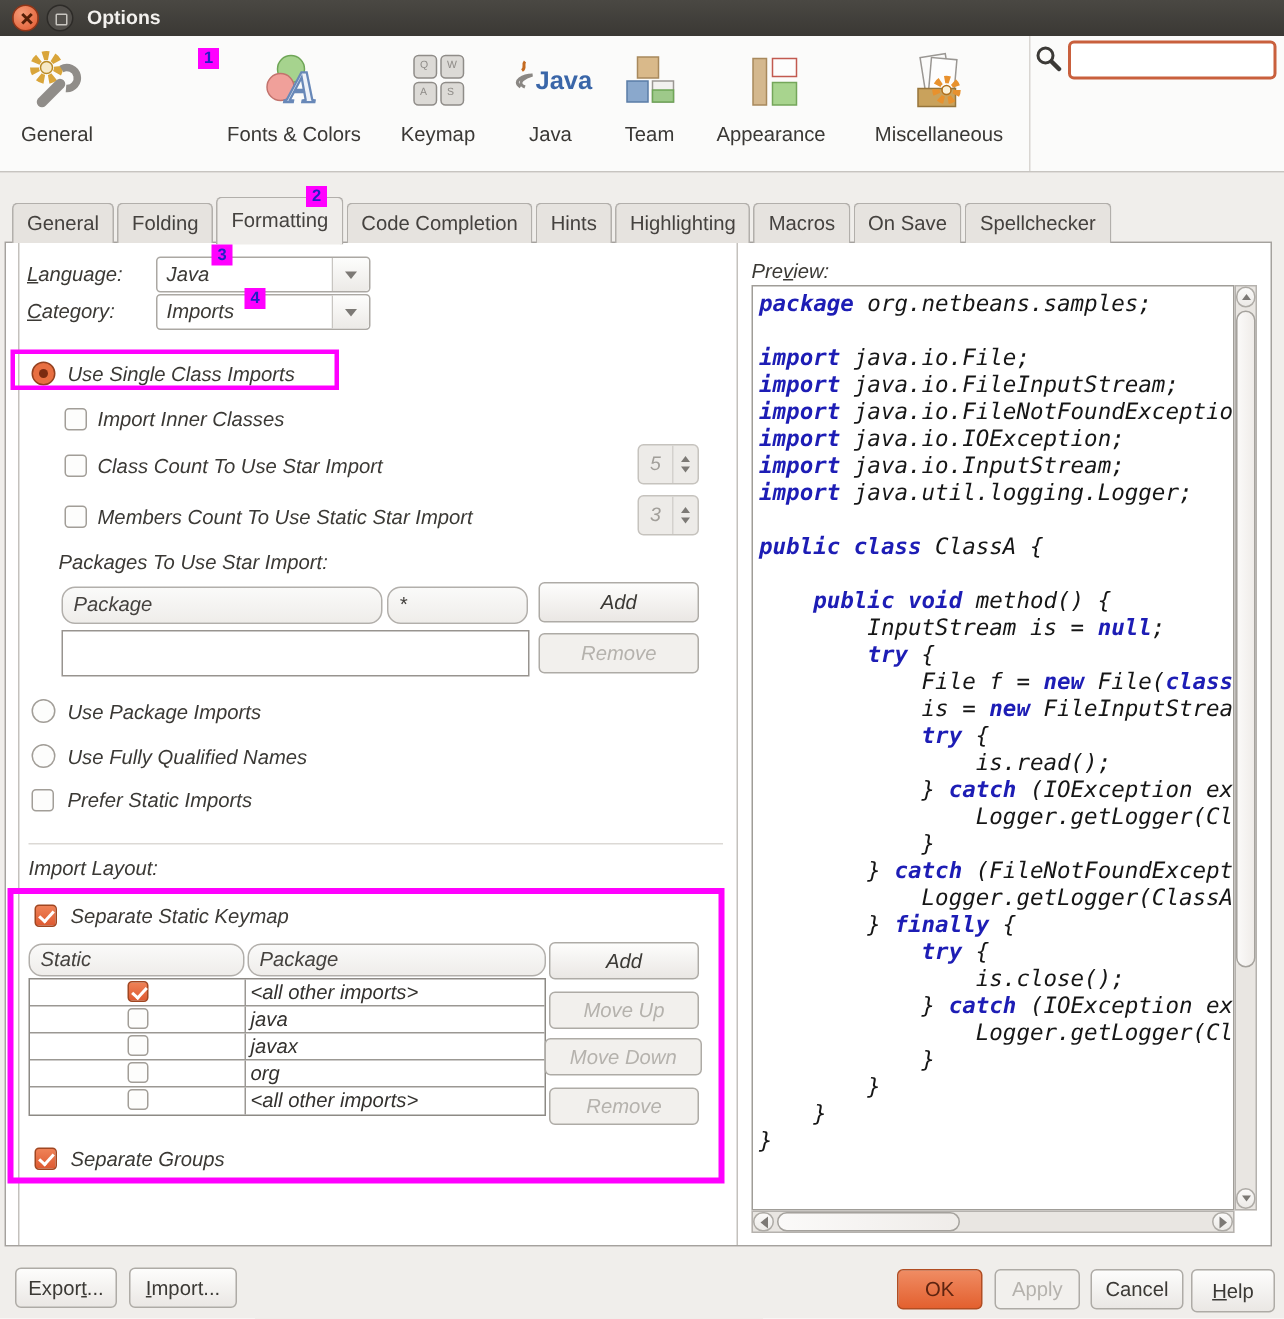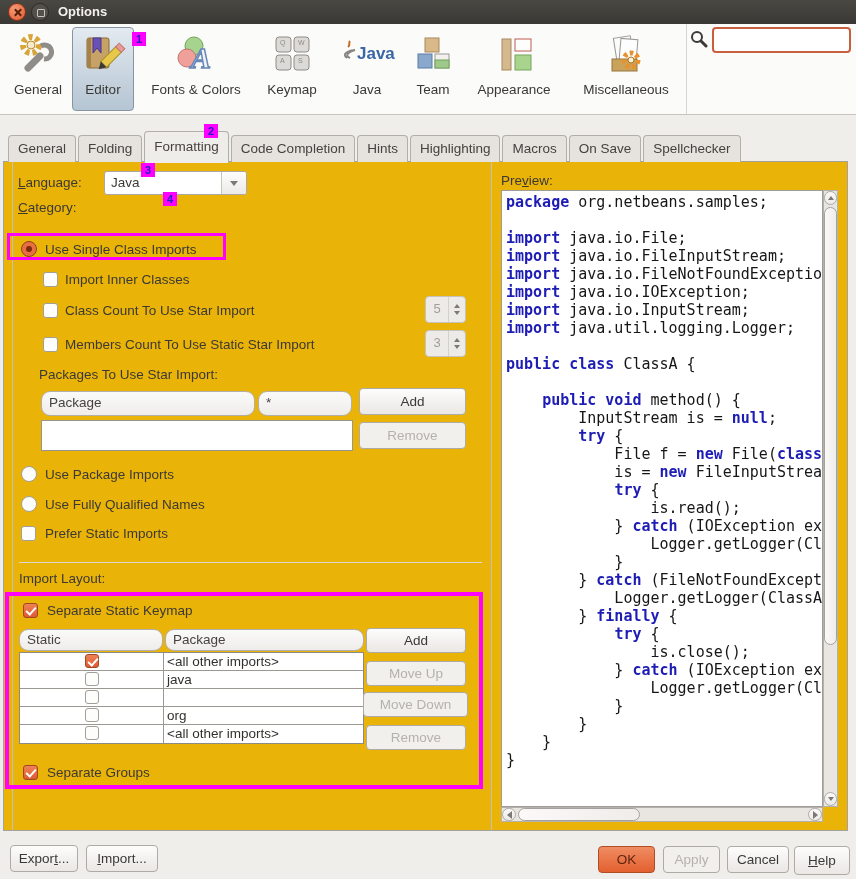--- a/index.html
+++ b/index.html
@@ -27,21 +27,21 @@
   .search-wrap { position:absolute; left:690px; top:30px; }
   .search-input { position:absolute; left:712px; top:27px; width:139px; height:26px; border:2px solid #c9603d; border-radius:4px; background:#fff; font-size:13px; padding:0 5px; outline:none; }
 
   
   .tabbar { position:absolute; left:8px; top:130px; height:32px; display:flex; z-index:3; }
   .tab { font-size:13.5px; color:#45423f; background:#e6e3df; border:1px solid #b2afab; border-bottom:none;
     border-radius:4px 4px 0 0; padding:0 9px; margin-top:5px; height:27px; line-height:26px; margin-right:2px; white-space:nowrap; }
   .tab.active { background:#efedea; margin-top:1px; height:32px; line-height:30px; font-size:13.5px; }
 
   
-  .content { position:absolute; left:3px; top:161px; width:845px; height:670px; border:1px solid #a5a29e; background:#eab308; z-index:1; }
+  .content { position:absolute; left:3px; top:161px; width:845px; height:670px; border:1px solid #a5a29e; background:#ffffff; z-index:1;font-style:italic; }
   .vline { position:absolute; top:0; width:1px; height:668px; background:#c4c1bd; }
   .lbl { position:absolute; font-size:13.5px; color:#3b3935; white-space:nowrap; }
 
   
   .combo { position:absolute; height:24px; background:#fff; border:1px solid #aba8a3; border-radius:3px; display:flex; }
   .combo-val { flex:1; font-size:13.5px; padding:3px 0 0 6px; color:#3b3935; }
   .combo-btn { width:25px; border-left:1px solid #c8c5c1; background:linear-gradient(#fdfdfc,#eceae7); border-radius:0 3px 3px 0; display:flex; align-items:center; justify-content:center; }
   .tri-down { width:0; height:0; border-left:4px solid transparent; border-right:4px solid transparent; border-top:5px solid #7c7975; display:block; }
   .tri-up { width:0; height:0; border-left:4px solid transparent; border-right:4px solid transparent; border-bottom:5px solid #7c7975; display:block; }
 
@@ -115,35 +115,20 @@
       <svg width="46" height="46" viewBox="0 0 46 46">
         <circle cx="16" cy="13" r="8" fill="none" stroke="#d9a53a" stroke-width="6" stroke-dasharray="4 3"></circle>
         <circle cx="16" cy="13" r="4" fill="#f6e9c8" stroke="#b98a26"></circle>
         <path d="M13 36 L25 24" stroke="#908d89" stroke-width="7" stroke-linecap="round"></path>
         <path d="M26 14 a7 7 0 1 1 3 13" fill="none" stroke="#908d89" stroke-width="5"></path>
       </svg>
       </span>
     <span class="tlabel">General</span>
   </div>
 
-  <div class="tb-item selected" style="left:72px;width:62px">
-    <span class="ticon">
-      <svg width="46" height="46" viewBox="0 0 46 46">
-        <rect x="7" y="6" width="22" height="30" rx="2" fill="#c7a266" stroke="#8a6b35"></rect>
-        <rect x="7" y="6" width="4" height="30" fill="#a5824a"></rect>
-        <polygon points="13,6 21,6 21,21 17,16 13,21" fill="#6a51b8" stroke="#4a3788"></polygon>
-        <g transform="rotate(45 30 26)">
-          <rect x="26" y="14" width="8" height="21" fill="#e8c84a" stroke="#a8902e"></rect>
-          <rect x="26" y="9" width="8" height="5" fill="#e89a9a" stroke="#c2736d"></rect>
-          <polygon points="26,35 34,35 30,42" fill="#3a3a3a"></polygon>
-        </g>
-      </svg>
-      </span>
-    <span class="tlabel">Editor</span>
-  </div>
 
   <div class="tb-item" style="left:140px;width:112px">
     <span class="ticon">
       <svg width="46" height="46" viewBox="0 0 46 46">
         <circle cx="21" cy="14" r="9" fill="#a6d38e" stroke="#6fa657"></circle>
         <circle cx="14" cy="26" r="9" fill="#f0a09a" stroke="#c2736d"></circle>
         <text x="18" y="36" font-size="30" font-family="serif" font-style="italic" font-weight="bold" fill="#eef2f8" stroke="#6888b8" stroke-width="1.5">A</text>
       </svg>
       </span>
     <span class="tlabel">Fonts &amp; Colors</span>
@@ -243,20 +228,26 @@
   <div class="vline" style="left:487px"></div>
 
   <span class="lbl" style="left:14px;top:13px"><u>L</u><span>anguage:</span></span>
   <div class="combo" style="left:100px;top:9px;width:143px">
     <span class="combo-val">Java</span>
     <span class="combo-btn">
         <i class="tri-down"></i>
       </span>
   </div>
   <span class="lbl" style="left:14px;top:38px"><u>C</u><span>ategory:</span></span>
+  <div class="combo" style="left:100px;top:34px;width:143px">
+    <span class="combo-val">Imports</span>
+    <span class="combo-btn">
+        <i class="tri-down"></i>
+      </span>
+  </div>
 
   <span class="radio checked" style="left:17px;top:79px"></span>
   <span class="lbl" style="left:41px;top:80px">Use Single Class Imports</span>
 
   <span class="cb" style="left:39px;top:110px"></span>
   <span class="lbl" style="left:61px;top:110px">Import Inner Classes</span>
 
   <span class="cb" style="left:39px;top:141px"></span>
   <span class="lbl" style="left:61px;top:141px">Class Count To Use Star Import</span>
   <div class="spinner" style="left:421px;top:134px">
@@ -311,20 +302,21 @@
       <div class="trow">
         <div class="tcell static">
           <span class="cb"></span>
         </div>
         <div class="tcell pkg">java</div>
       </div>
       <div class="trow">
         <div class="tcell static">
           <span class="cb"></span>
         </div>
+        <div class="tcell pkg">javax</div>
       </div>
       <div class="trow">
         <div class="tcell static">
           <span class="cb"></span>
         </div>
         <div class="tcell pkg">org</div>
       </div>
       <div class="trow">
         <div class="tcell static">
           <span class="cb"></span>

